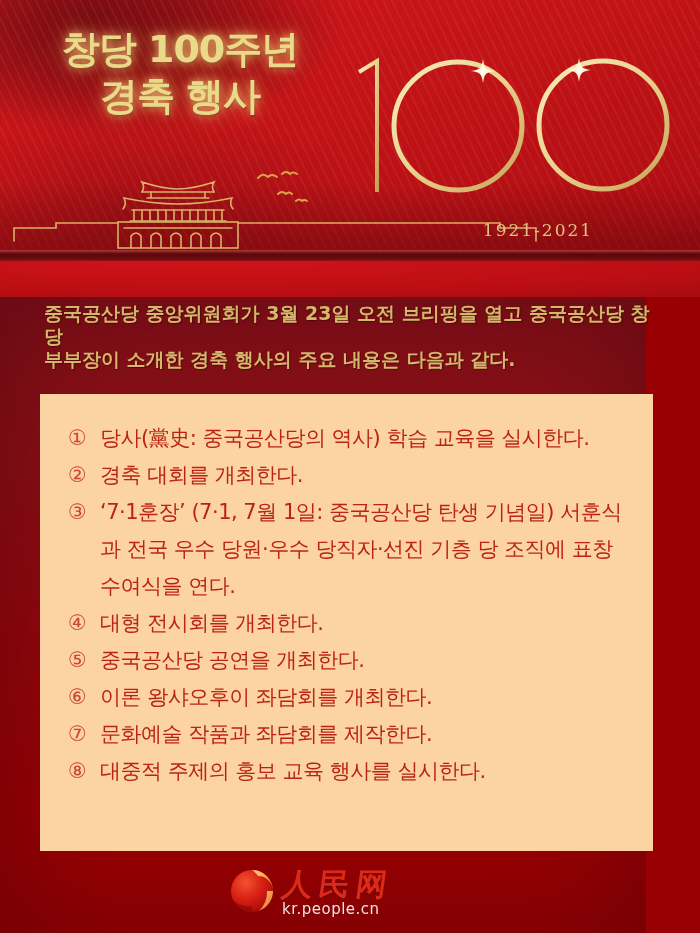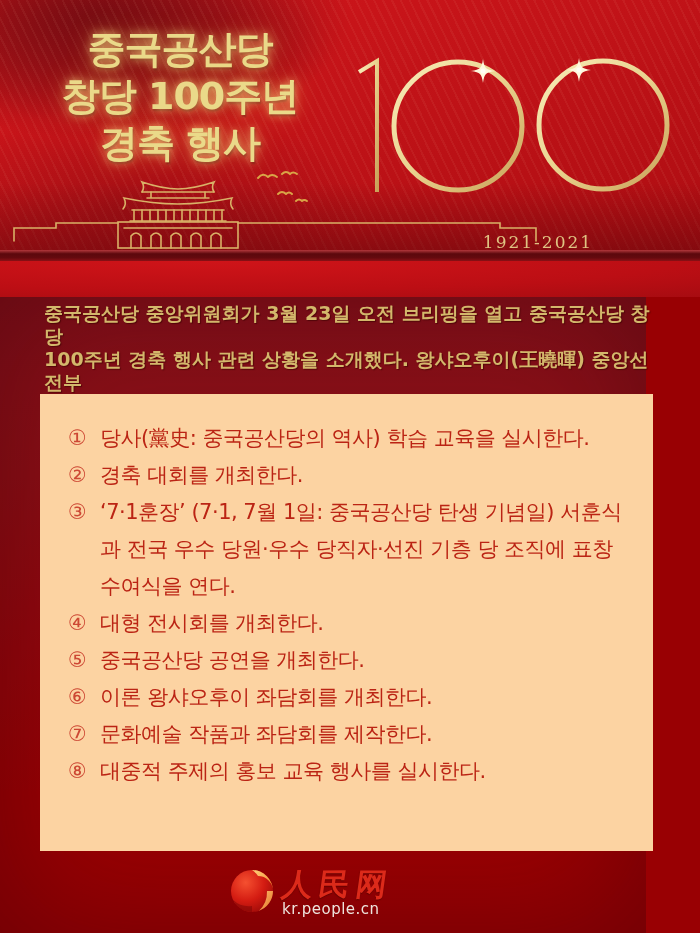--- a/index.html
+++ b/index.html
@@ -28,21 +28,21 @@
   .title-block{
     position:absolute;left:22px;top:26px;width:316px;text-align:center;
     font-size:38px;font-weight:bold;line-height:47px;letter-spacing:-1px;
     color:#ead989;
     text-shadow:0 0 10px rgba(255,232,140,.8),0 0 24px rgba(255,210,90,.45),1px 2px 2px rgba(90,0,0,.6);
   }
   .gate-svg{position:absolute;left:8px;top:178px;}
   .birds-svg{position:absolute;left:252px;top:168px;}
   .hundred-svg{position:absolute;left:348px;top:46px;}
   .years{
-    position:absolute;left:438px;top:232px;width:200px;text-align:center;
+    position:absolute;left:438px;top:220px;width:200px;text-align:center;
     font-family:"DejaVu Serif",serif;font-size:17px;color:#dfc382;letter-spacing:2px;
   }
   
   .divider{position:absolute;left:0;top:250px;width:700px;height:11px;
     background:linear-gradient(180deg,#b3383c 0%,#5c080c 35%,#640a0e 70%,#8a1015 100%);}
   .subband{position:absolute;left:0;top:261px;width:700px;height:36px;
     background:radial-gradient(120% 150% at 30% 0%,#cf1419 0%,#bc0e14 55%,#a00b10 100%);}
   
   .body{
     position:absolute;left:0;top:297px;width:646px;height:636px;
@@ -87,21 +87,20 @@
 <div class="poster">
 
   <div class="banner">
     <div class="wave w1"></div>
     <div class="wave w2"></div>
     <div class="wave w3"></div>
     <div class="streaks"></div>
     <div class="banner-bottom-shade"></div>
 
     <div class="title-block">
-      <div>중국공산당</div>
       <div>창당 100주년</div>
       <div>경축 행사</div>
     </div>
 
     <svg class="gate-svg" width="545" height="72" viewBox="0 0 545 72">
       <g stroke="#d9b167" fill="none" stroke-width="1.6" stroke-linecap="round">
         <path d="M6,63 L6,50 L48,50 L48,45 L110,45"></path>
         <path d="M230,45 L492,45 L492,50 L528,50 L528,63"></path>
         <rect x="110" y="44" width="120" height="26"></rect>
         <path d="M116,50 L224,50"></path>
@@ -152,21 +151,20 @@
     <div class="years">1921-2021</div>
   </div>
 
   <div class="divider"></div>
   <div class="subband"></div>
 
   <div class="body">
 
     <div class="intro">
       <div>중국공산당 중앙위원회가 3월 23일 오전 브리핑을 열고 중국공산당 창당</div>
-      <div>100주년 경축 행사 관련 상황을 소개했다. 왕샤오후이(王曉暉) 중앙선전부</div>
       <div>부부장이 소개한 경축 행사의 주요 내용은 다음과 같다.</div>
     </div>
 
     <div class="card">
       <div class="list-item">
         <span class="num">①</span>
         <span class="txt">당사(黨史: 중국공산당의 역사) 학습 교육을 실시한다.</span>
       </div>
       <div class="list-item">
         <span class="num">②</span>

